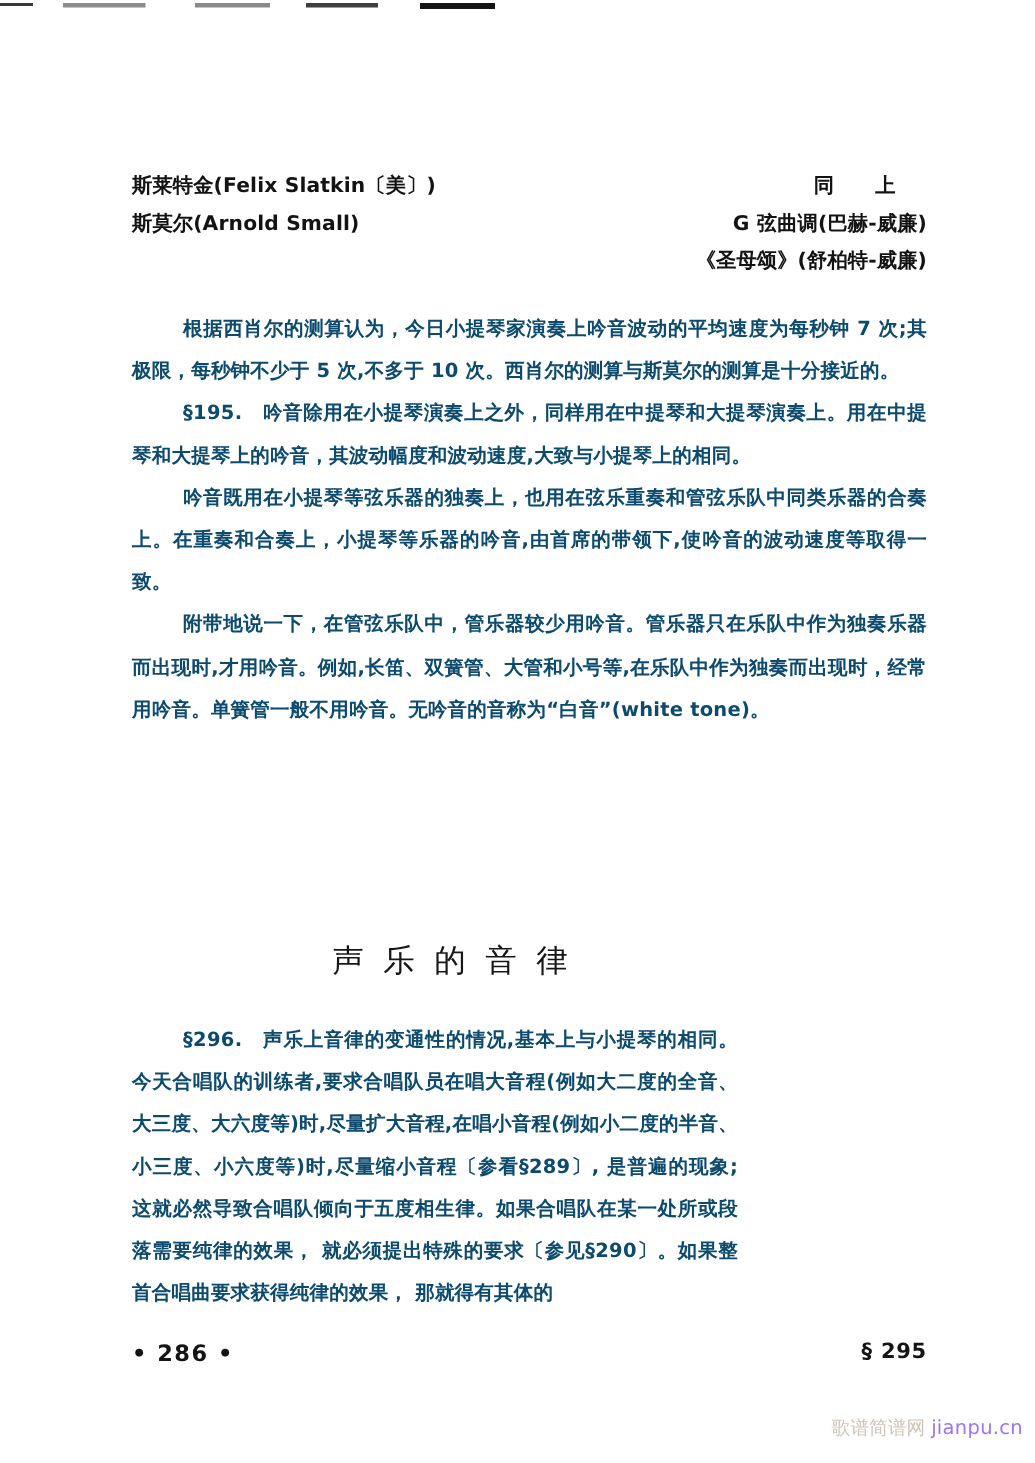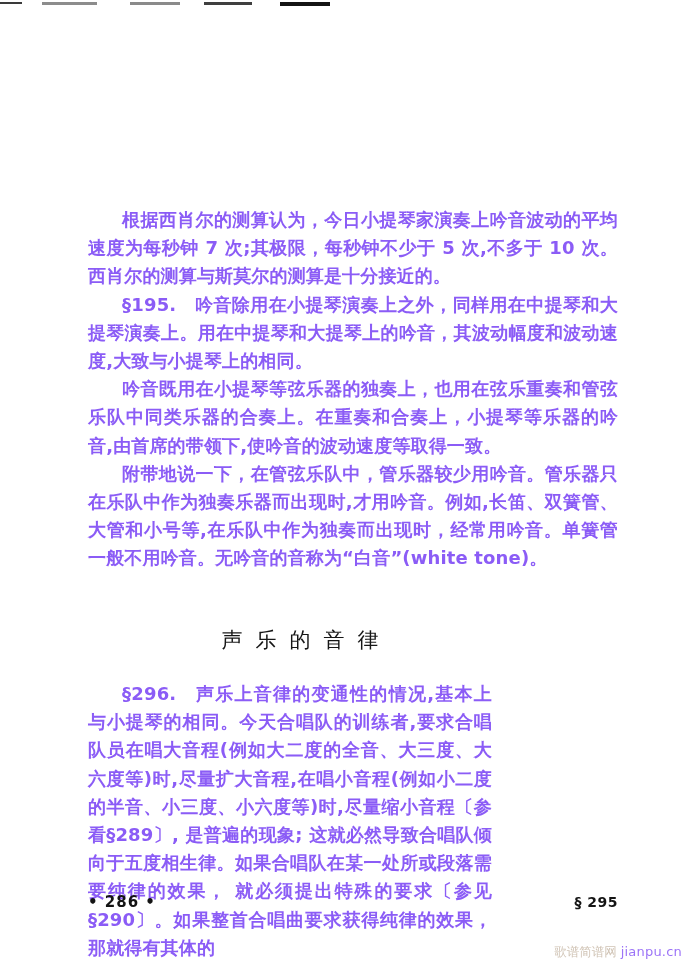--- a/index.html
+++ b/index.html
@@ -68,23 +68,23 @@
     position: absolute;
     left: 0;
     top: 206px;
     width: 690px;
     padding: 0 72px 0 88px;
     box-sizing: border-box;
   }
   .para {
     font-family: "DejaVu Sans", sans-serif;
     font-weight: bold;
-    font-size: 18px;
+    font-size: 13px;
     line-height: 28.2px;
-    color: #8b5cf6;
+    color: #0c4a6e;
     text-indent: 34px;
     text-align: justify;
     text-justify: inter-character;
     margin: 0 0 0 0;
     letter-spacing: 0.15px;
   }
   .para + .para {
     margin-top: 0px;
   }
   .sect-mark {
@@ -122,21 +122,21 @@
   
   #footer {
     position: absolute;
     left: 0;
     top: 893px;
     width: 690px;
     padding: 0 72px 0 88px;
     box-sizing: border-box;
     display: flex;
     justify-content: space-between;
-    align-items: center;
+    align-items: flex-start;
   }
   #footer .page-num {
     font-family: "DejaVu Sans", sans-serif;
     font-weight: bold;
     font-size: 15px;
     color: #141414;
     letter-spacing: 1px;
   }
   #footer .folio-sect {
     font-family: "DejaVu Sans", sans-serif;
@@ -174,20 +174,34 @@
 <div id="page">
 
   <div id="scan-artifacts">
       <div class="bar" style="left: 0px; width: 22px; height: 2px; background: rgb(58, 58, 58);"></div>
       <div class="bar" style="left: 42px; width: 55px; height: 3px; background: rgb(140, 140, 140);"></div>
       <div class="bar" style="left: 130px; width: 50px; height: 3px; background: rgb(138, 138, 138);"></div>
       <div class="bar" style="left: 204px; width: 48px; height: 3px; background: rgb(63, 63, 63);"></div>
       <div class="bar" style="left: 280px; width: 50px; height: 4px; background: rgb(20, 20, 20);"></div>
     </div>
 
+  <div id="credits">
+      <div class="credit-row">
+        <span class="credit-left">斯莱特金(Felix Slatkin〔美〕)</span>
+        <span class="credit-right spaced-pair">同　上</span>
+      </div>
+      <div class="credit-row">
+        <span class="credit-left">斯莫尔(Arnold Small)</span>
+        <span class="credit-right">G 弦曲调(巴赫-威廉)</span>
+      </div>
+      <div class="credit-row">
+        <span class="credit-left"></span>
+        <span class="credit-right">《圣母颂》(舒柏特-威廉)</span>
+      </div>
+    </div>
 
   <div id="body-text">
       <p class="para">根据西肖尔的测算认为，今日小提琴家演奏上吟音波动的平均速度为每秒钟 7 次;其极限，每秒钟不少于 5 次,不多于 10 次。西肖尔的测算与斯莫尔的测算是十分接近的。</p>
       <p class="para"><span class="sect-mark">§195.  </span>吟音除用在小提琴演奏上之外，同样用在中提琴和大提琴演奏上。用在中提琴和大提琴上的吟音，其波动幅度和波动速度,大致与小提琴上的相同。</p>
       <p class="para">吟音既用在小提琴等弦乐器的独奏上，也用在弦乐重奏和管弦乐队中同类乐器的合奏上。在重奏和合奏上，小提琴等乐器的吟音,由首席的带领下,使吟音的波动速度等取得一致。</p>
       <p class="para">附带地说一下，在管弦乐队中，管乐器较少用吟音。管乐器只在乐队中作为独奏乐器而出现时,才用吟音。例如,长笛、双簧管、大管和小号等,在乐队中作为独奏而出现时，经常用吟音。单簧管一般不用吟音。无吟音的音称为“白音”(white tone)。</p>
     </div>
 
   <div id="section-heading">
     <span class="heading-text">声乐的音律</span>

